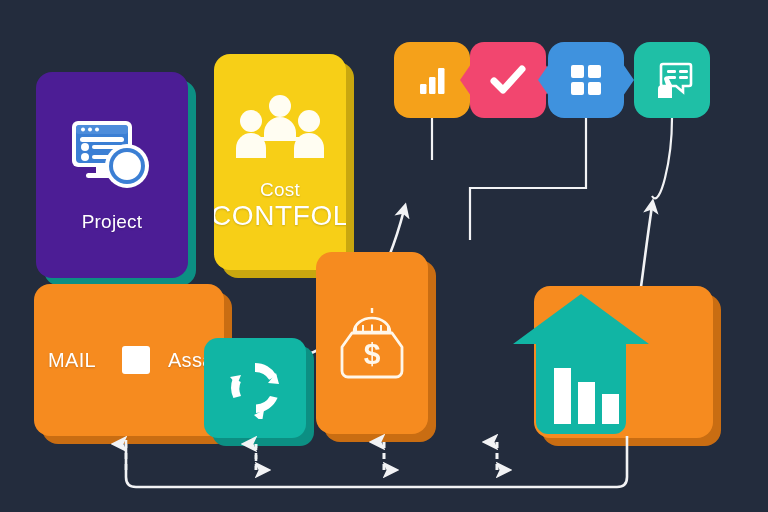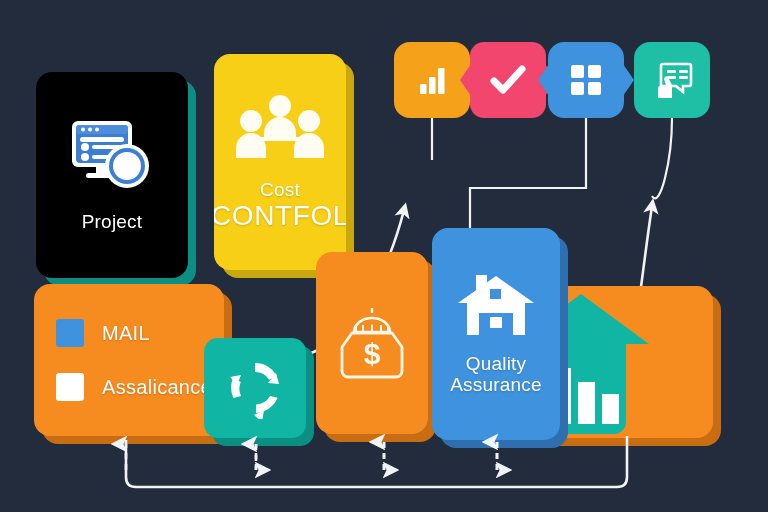--- a/index.html
+++ b/index.html
@@ -97,21 +97,21 @@
   #badge-modules.hex::before  { left: -10px; border-right: 11px solid #3f92de; }
   #badge-modules.hex::after   { right: -10px; border-left: 11px solid #3f92de; }
 
   .ic { display: block; }
 
   
   .legend-rows {
     width: 100%;
     padding: 0 0 0 22px;
     display: flex;
-    flex-direction: column;
+    flex-direction: row;
     gap: 26px;
     align-items: flex-start;
     justify-content: center;
   }
   .legend-row { display: flex; align-items: center; gap: 18px; }
   .swatch { width: 28px; height: 28px; border-radius: 3px; }
   .legend-text {
     color: #fff;
     font-size: 20px;
     letter-spacing: .3px;
@@ -182,21 +182,21 @@
       <rect x="16" y="10" width="9" height="3" rx="1.2" fill="#fff"></rect>
       <rect x="28" y="10" width="9" height="3" rx="1.2" fill="#fff"></rect>
       <rect x="16" y="16" width="9" height="3" rx="1.2" fill="#fff"></rect>
       <rect x="28" y="16" width="9" height="3" rx="1.2" fill="#fff"></rect>
       <path d="M7 38 v-9 a4 4 0 0 1 4 -4 h4 l-2 -6 a2.4 2.4 0 0 1 4 -2 l4 8 v13 z" fill="#fff"></path>
     </svg>
   </div>
 
   <div class="card" id="card-project-planning">
     <div class="shadow" style="background:#0c8f83"></div>
-    <div class="card-body" style="background:#000000">
+    <div class="card-body" style="background:#4c1d95">
       <div class="icon-wrap">
         <svg width="96" height="80" viewBox="0 0 96 80">
           <rect x="8" y="4" width="60" height="46" rx="6" fill="#fff"></rect>
           <rect x="12" y="8" width="52" height="38" rx="4" fill="#3b7fd4"></rect>
           <rect x="12" y="8" width="52" height="9" rx="3" fill="#4d8ddb"></rect>
           <circle cx="19" cy="12.5" r="2" fill="#fff"></circle>
           <circle cx="26" cy="12.5" r="2" fill="#fff"></circle>
           <circle cx="33" cy="12.5" r="2" fill="#fff"></circle>
           <rect x="16" y="20" width="44" height="5" rx="2.5" fill="#fff"></rect>
           <circle cx="21" cy="30" r="4" fill="#fff"></circle>
@@ -275,40 +275,20 @@
           <path d="M52 16 l3 11 -11 -1 z"></path>
           <path d="M53.6 40.8 A25 25 0 0 1 32 56 l0 -8.6 A16.6 16.6 0 0 0 46 39 z"></path>
           <path d="M40 53 l-10 5 8 7 z"></path>
           <path d="M9.4 41 A25 25 0 0 1 9 21 l7.8 4.1 A16.6 16.6 0 0 0 17 39 z"></path>
           <path d="M6 20 l11 -2 -4 10 z"></path>
         </g>
       </svg>
     </div>
   </div>
 
-  <div class="card" id="card-quality">
-    <div class="shadow" style="background:#2f6fae"></div>
-    <div class="card-body" style="background:#3f92de">
-      <div class="icon-wrap">
-        <svg width="80" height="70" viewBox="0 0 80 70">
-          <rect x="20" y="2" width="11" height="16" fill="#fff"></rect>
-          <path d="M40 3 L78 30 H2 Z" fill="#fff"></path>
-          <rect x="34" y="16" width="11" height="10" fill="#3f92de"></rect>
-          <rect x="11" y="30" width="12" height="32" fill="#fff"></rect>
-          <rect x="57" y="30" width="12" height="32" fill="#fff"></rect>
-          <rect x="11" y="30" width="58" height="10" fill="#fff"></rect>
-          <rect x="34" y="44" width="12" height="11" fill="#fff"></rect>
-        </svg>
-      </div>
-      <div class="card-label">
-        <span>Quality</span>
-        <span class="l2">Assurance</span>
-      </div>
-    </div>
-  </div>
 
   <div class="card" id="card-home-chart">
     <div class="shadow" style="background:#c96d12"></div>
     <div class="card-body" style="background:#f68b1f;align-items:flex-start;justify-content:flex-end;overflow:visible">
       <svg width="146" height="164" viewBox="0 0 146 164" style="position:absolute;left:-26px;top:-14px">
         <path d="M73 22 L141 72 H118 V150 a12 12 0 0 1 -12 12 H40 a12 12 0 0 1 -12 -12 V72 H5 Z" fill="#11b5a4"></path>
         <rect x="46" y="96" width="17" height="56" fill="#fff"></rect>
         <rect x="70" y="110" width="17" height="42" fill="#fff"></rect>
         <rect x="94" y="122" width="17" height="30" fill="#fff"></rect>
       </svg>

